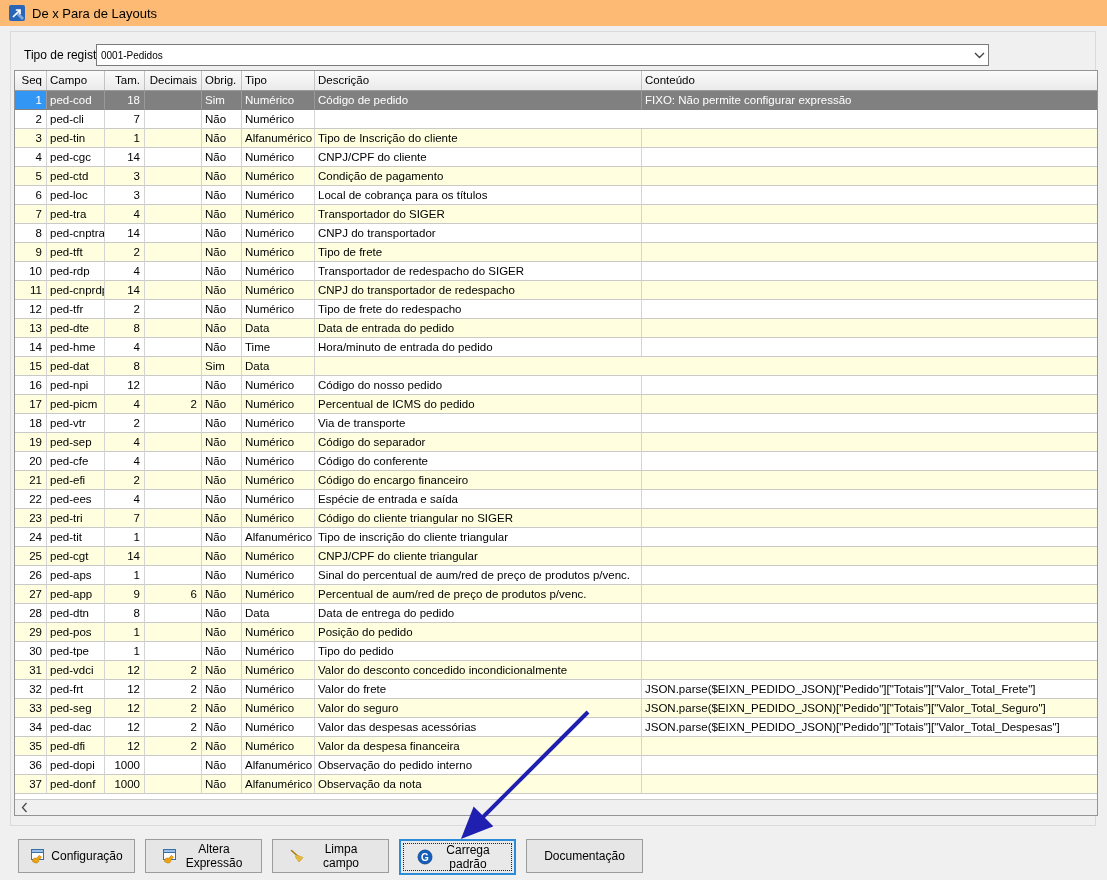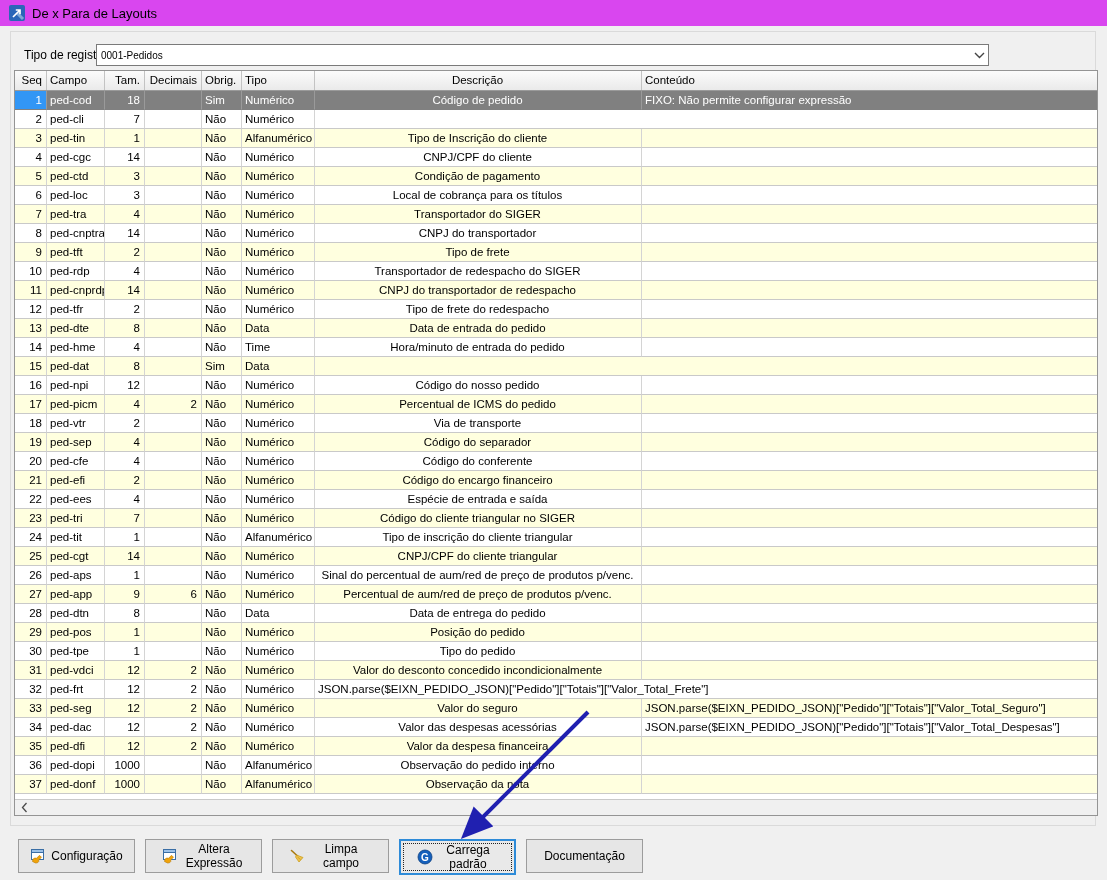--- a/index.html
+++ b/index.html
@@ -1,41 +1,41 @@
 <!DOCTYPE html>
 <html><head>
 <meta charset="utf-8">
 <style>
   html,body{margin:0;padding:0;}
   body{
     width:1107px;height:880px;position:relative;overflow:hidden;
     background:#f0f0f0;font-family:"Liberation Sans",sans-serif;color:#000;
   }
-  .titlebar{position:absolute;left:0;top:0;width:1107px;height:26px;background:#d946ef;display:flex;align-items:center;}
+  .titlebar{position:absolute;left:0;top:0;width:1107px;height:26px;background:#fdba74;display:flex;align-items:center;}
   .app-icon{width:16px;height:16px;margin-left:9px;display:inline-flex;}
   .title-text{margin-left:7px;font-size:13px;}
   .panel{position:absolute;left:10px;top:31px;width:1086px;height:795px;background:#f0f0f0;border:1px solid #dadada;box-sizing:border-box;}
   .lbl{position:absolute;left:13px;top:16px;font-size:12px;}
   .combo{position:absolute;left:85px;top:12px;width:893px;height:22px;background:#ffffff;border:1px solid #7a7a7a;box-sizing:border-box;display:flex;align-items:center;}
   .combo-val{font-size:10px;padding-left:4px;flex:1;white-space:nowrap;overflow:hidden;}
   .chev{width:18px;display:flex;justify-content:center;align-items:center;}
   
   .grid{position:absolute;left:3px;top:38px;width:1084px;height:746px;background:#ffffff;border:1px solid #949494;box-sizing:border-box;}
   .ghead{display:flex;height:20px;background:linear-gradient(#fbfbfb,#eaeaea);border-bottom:1px solid #9a9a9a;box-sizing:border-box;}
   .hcell{box-sizing:border-box;font-size:11.5px;padding:3px 4px 16px 3px;border-right:1px solid #c3c3c3;white-space:nowrap;overflow:hidden;}
   .gbody{width:100%;}
   .trow{display:flex;height:19px;}
   .tcell{box-sizing:border-box;font-size:11.5px;line-height:17px;padding:1px 4px 0 3px;border-right:1px solid #d4d4d4;border-bottom:1px solid #c9c9c9;white-space:nowrap;overflow:hidden;}
   .c0{width:32px;text-align:right;}
   .c1{width:58px;}
   .c2{width:40px;text-align:right;}
   .c3{width:57px;text-align:right;}
   .c4{width:40px;}
   .c5{width:73px;}
-  .c6{width:327px;text-align:center;}
+  .c6{width:327px;}
   .c7{flex:1;border-right:none;}
   .trow.odd .tcell{background:#ffffdf;}
   .trow.even .tcell{background:#ffffff;}
   .trow.sel .tcell{background:#808080;color:#ffffff;border-right-color:#9a9a9a;border-bottom-color:#808080;}
   .trow.sel .tcell.c0{background:#3296f5;}
   .gfill{height:5px;background:#ffffff;}
   .hscroll{height:16px;background:#f0f0f0;border-top:1px solid #c9c9c9;display:flex;align-items:center;box-sizing:border-box;}
   .scroll-left{margin-left:6px;display:inline-flex;}
   
   .btnrow{position:absolute;left:18px;top:839px;display:flex;gap:10px;}
@@ -389,20 +389,21 @@
           <div class="tcell c6">Valor do desconto concedido incondicionalmente</div>
           <div class="tcell c7"></div>
         </div>
         <div class="trow even">
           <div class="tcell c0">32</div>
           <div class="tcell c1">ped-frt</div>
           <div class="tcell c2">12</div>
           <div class="tcell c3">2</div>
           <div class="tcell c4">Não</div>
           <div class="tcell c5">Numérico</div>
+          <div class="tcell c6">Valor do frete</div>
           <div class="tcell c7">JSON.parse($EIXN_PEDIDO_JSON)["Pedido"]["Totais"]["Valor_Total_Frete"]</div>
         </div>
         <div class="trow odd">
           <div class="tcell c0">33</div>
           <div class="tcell c1">ped-seg</div>
           <div class="tcell c2">12</div>
           <div class="tcell c3">2</div>
           <div class="tcell c4">Não</div>
           <div class="tcell c5">Numérico</div>
           <div class="tcell c6">Valor do seguro</div>

